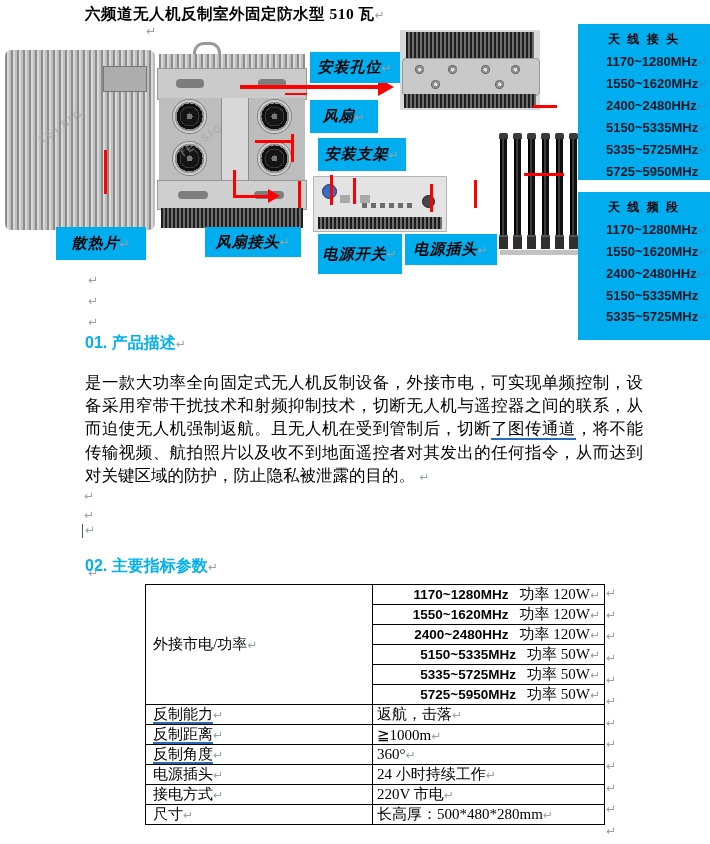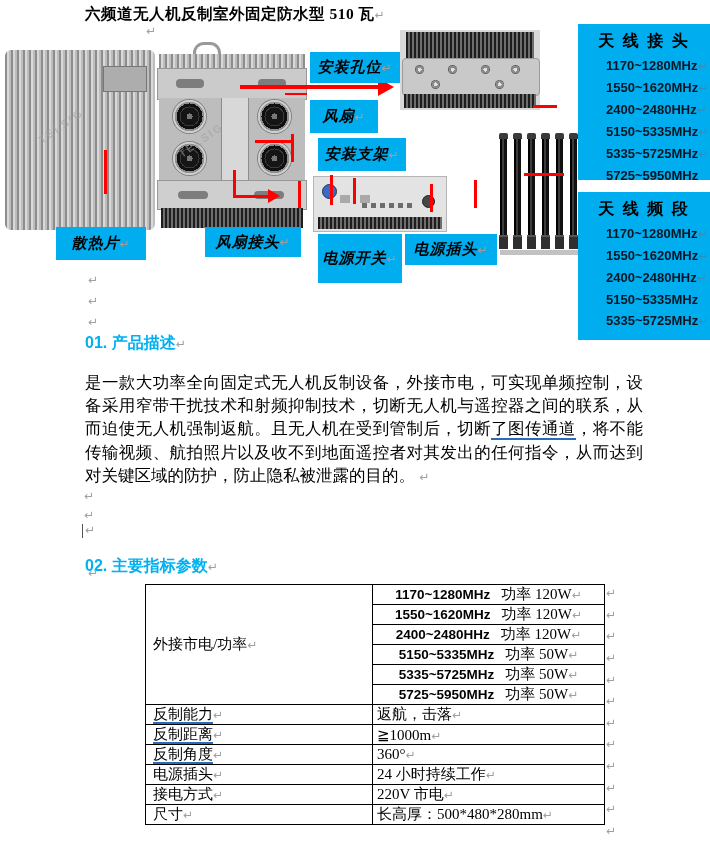--- a/index.html
+++ b/index.html
@@ -17,36 +17,36 @@
   .doc-title{position:absolute;left:85px;top:4px;font-size:15.5px;font-weight:bold;letter-spacing:.5px;}
   .h-cyan{position:absolute;left:85px;color:#00b0f0;font-weight:bold;font-size:16px;
           font-family:"Liberation Sans",sans-serif;}
   
   .lbl{position:absolute;background:#00aeef;color:#000;font-weight:bold;font-size:15px;
        display:flex;align-items:center;justify-content:center;
        font-family:"Liberation Sans",sans-serif;letter-spacing:1px;font-style:italic;}
   
   .info-box{position:absolute;left:578px;width:132px;background:#00aeef;color:#081624;
             font-family:"Liberation Sans",sans-serif;box-sizing:border-box;padding-top:7px;}
-  .info-title{font-weight:bold;font-size:16px;color:#000;text-align:center;letter-spacing:2px;
+  .info-title{font-weight:bold;font-size:12px;color:#000;text-align:center;letter-spacing:2px;
               margin-bottom:3px;white-space:nowrap;}
   .info-line{font-weight:bold;font-size:13px;line-height:21px;padding-left:28px;white-space:nowrap;}
   .info-line .pc{color:#2d8fc0;}
   
   .para{position:absolute;left:85px;top:371px;width:558px;font-size:16.5px;line-height:23.2px;
         text-align:justify;}
   .u-link{border-bottom:2px solid #2b6cb8;}
   .caret{position:absolute;width:1px;height:14px;background:#555;}
   
   .spec{position:absolute;left:145px;top:584px;border-collapse:collapse;table-layout:fixed;}
   .spec td{border:1px solid #000;height:20px;font-size:15px;padding:0 4px;box-sizing:border-box;
            white-space:nowrap;overflow:hidden;}
   .spec td.c1{width:227px;padding-left:7px;}
   .spec td.c2{width:232px;}
-  .spec td.freq{text-align:center;}
+  .spec td.freq{text-align:right;}
   .band{font-family:"Liberation Sans",sans-serif;font-weight:bold;font-size:13.5px;}
   .power{font-size:15px;margin-left:11px;}
   .blue-u{border-bottom:2px solid #2b6cb8;}
   .pc-col{position:absolute;left:606px;top:586px;height:252px;display:flex;
           flex-direction:column;justify-content:space-between;}
   
   .photo{position:absolute;}
   .wm{position:absolute;color:rgba(160,160,160,.55);font-family:"Liberation Sans",sans-serif;
       font-size:11px;font-weight:bold;transform:rotate(-35deg);letter-spacing:2px;pointer-events:none;}
   .fins-light{background:repeating-linear-gradient(90deg,#8d8d8d 0 2px,#d9d9d9 2px 4px,#bdbdbd 4px 6px);}
@@ -192,21 +192,21 @@
       <span class="pc">↵</span>
   </div>
   <div class="lbl" style="left:56px;top:227px;width:90px;height:33px;">
     <span>散热片</span>
       <span class="pc">↵</span>
   </div>
   <div class="lbl" style="left:205px;top:227px;width:96px;height:30px;">
     <span>风扇接头</span>
       <span class="pc">↵</span>
   </div>
-  <div class="lbl" style="left:318px;top:234px;width:84px;height:49px;">
+  <div class="lbl" style="left:318px;top:234px;width:84px;height:40px;">
     <span>电源开关</span>
       <span class="pc">↵</span>
   </div>
   <div class="lbl" style="left:405px;top:234px;width:92px;height:31px;">
     <span>电源插头</span>
       <span class="pc">↵</span>
   </div>
 
   <div class="info-box" style="top:24px;height:156px;">
     <div class="info-title">天 线 接 头</div>

